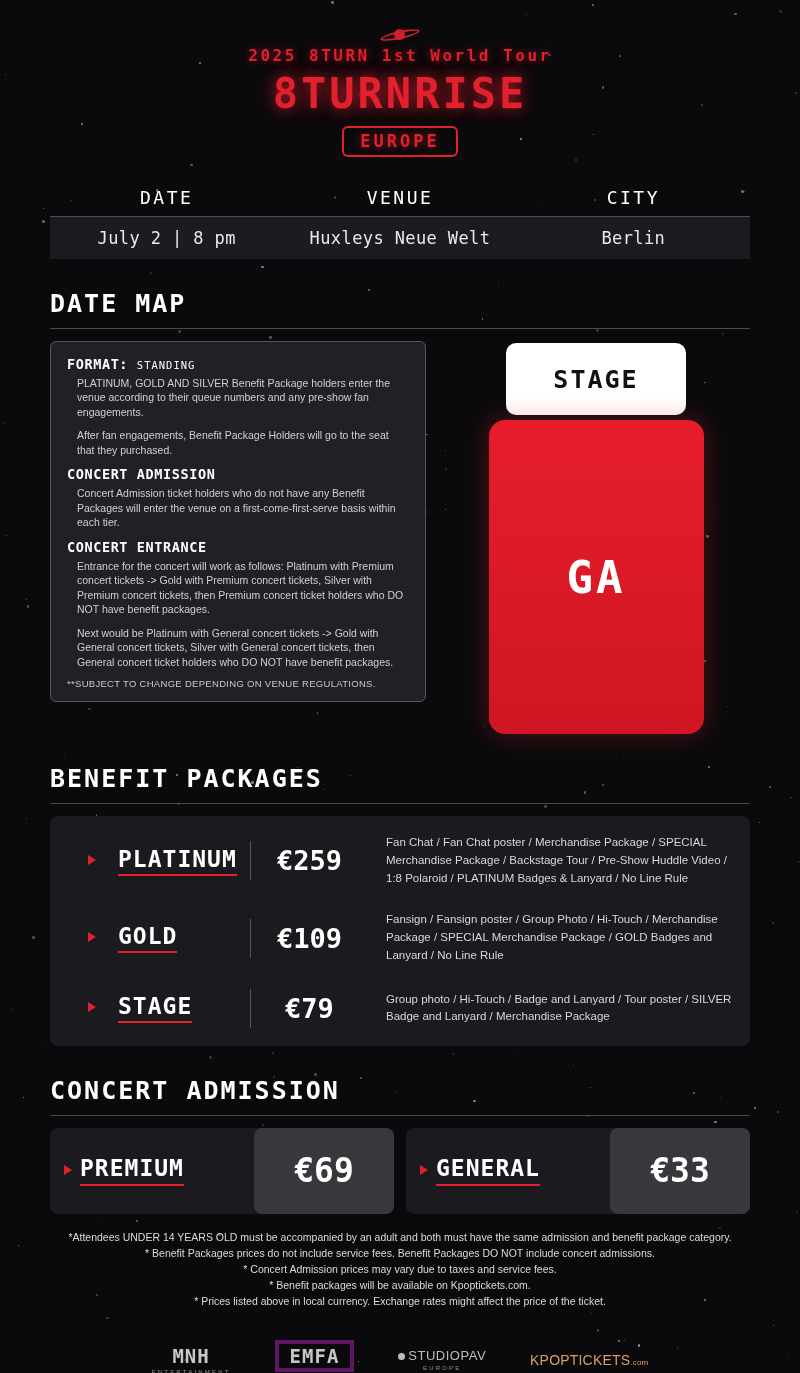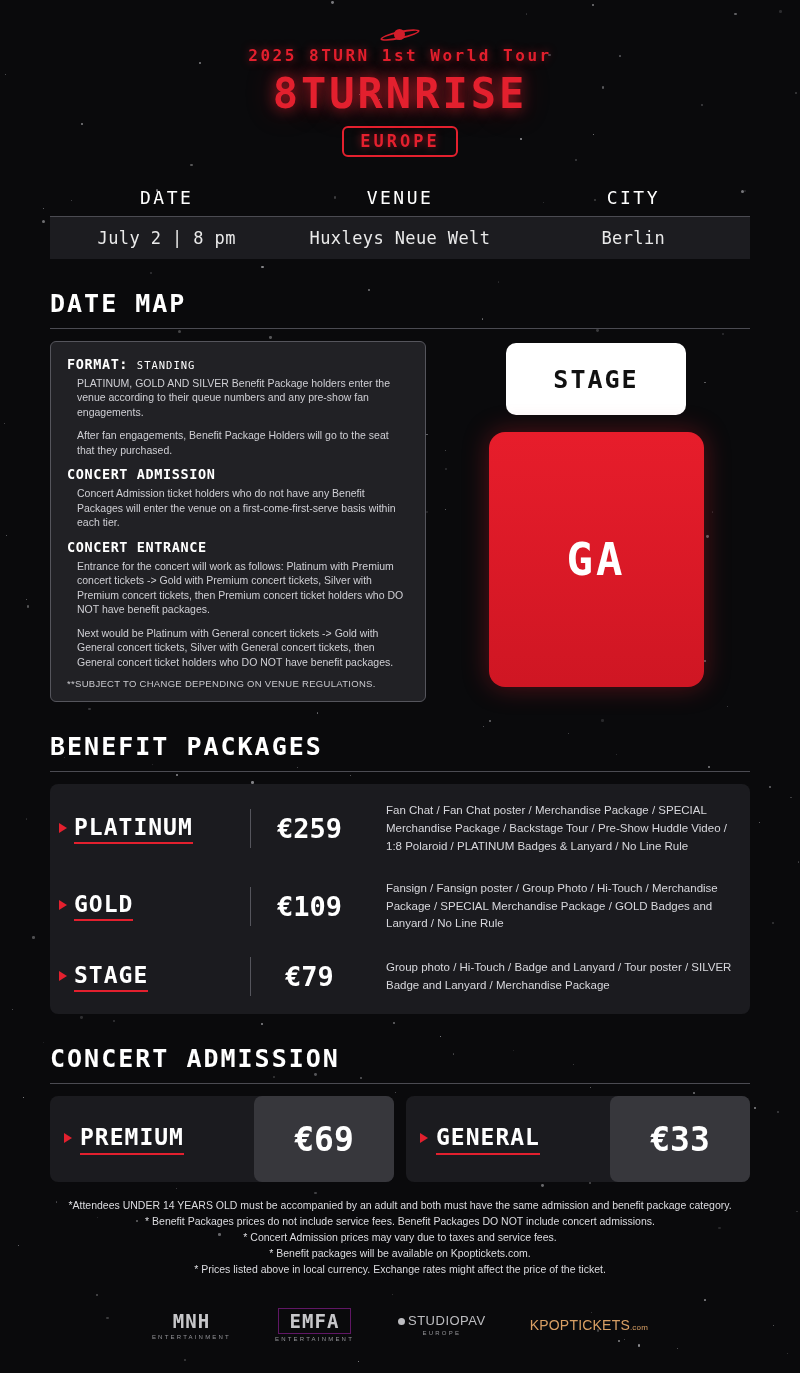--- a/index.html
+++ b/index.html
@@ -190,23 +190,23 @@
     display: flex;
     align-items: center;
     justify-content: center;
     color: #111;
     font-family: "DejaVu Sans Mono", monospace;
     font-size: 25px;
     letter-spacing: 2px;
     font-weight: bold;
   }
   .ga-box {
-    margin-top: 17px;
+    margin-top: 5px;
     width: 215px;
-    height: 255px;
+    height: 314px;
     background: linear-gradient(180deg,#e71d2b 0%, #cf1623 100%);
     border-radius: 16px;
     display: flex;
     align-items: center;
     justify-content: center;
     font-family: "DejaVu Sans Mono", monospace;
     font-size: 44px;
     font-weight: bold;
     letter-spacing: 3px;
     color: #fff;
@@ -219,24 +219,24 @@
     border-radius: 8px;
     padding: 6px 0;
   }
   .pkg-row {
     display: flex;
     align-items: center;
     padding: 12px 0;
   }
   .pkg-name {
     width: 200px;
-    padding-left: 9px;
-    display: flex;
-    align-items: center;
-    gap: 7px;
+    padding-left: 38px;
+    display: flex;
+    align-items: center;
+    gap: 22px;
   }
   .tri {
     width: 0; height: 0;
     border-left: 8px solid #e3202e;
     border-top: 5px solid transparent;
     border-bottom: 5px solid transparent;
     margin-bottom: 2px;
   }
   .pkg-label {
     font-family: "DejaVu Sans Mono", monospace;
@@ -335,21 +335,21 @@
     letter-spacing: 1px;
     color: #e9e9ec;
   }
   .logo .sub {
     font-size: 6px;
     letter-spacing: 2.2px;
     margin-top: 2px;
     color: #a9a9ae;
   }
   .logo.boxed .big {
-    border: 1px solid #701a75;
+    border: 4px solid #701a75;
     padding: 1px 11px;
     display: inline-block;
   }
   .logo .mid {
     font-size: 13px;
     letter-spacing: .5px;
     color: #dcdce0;
   }
   .logo .dot {
     display: inline-block;

